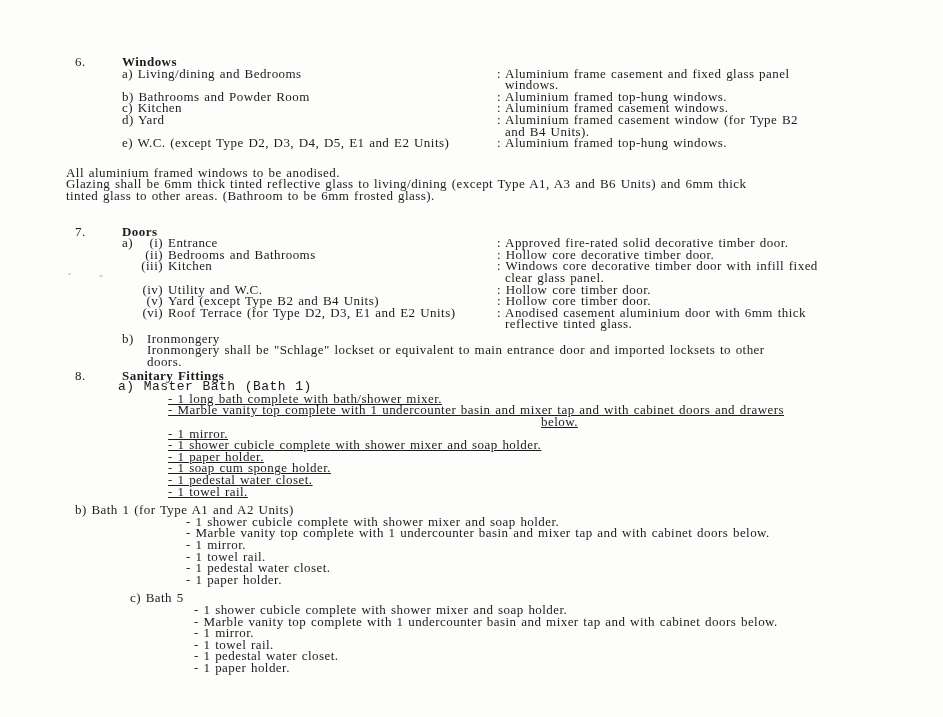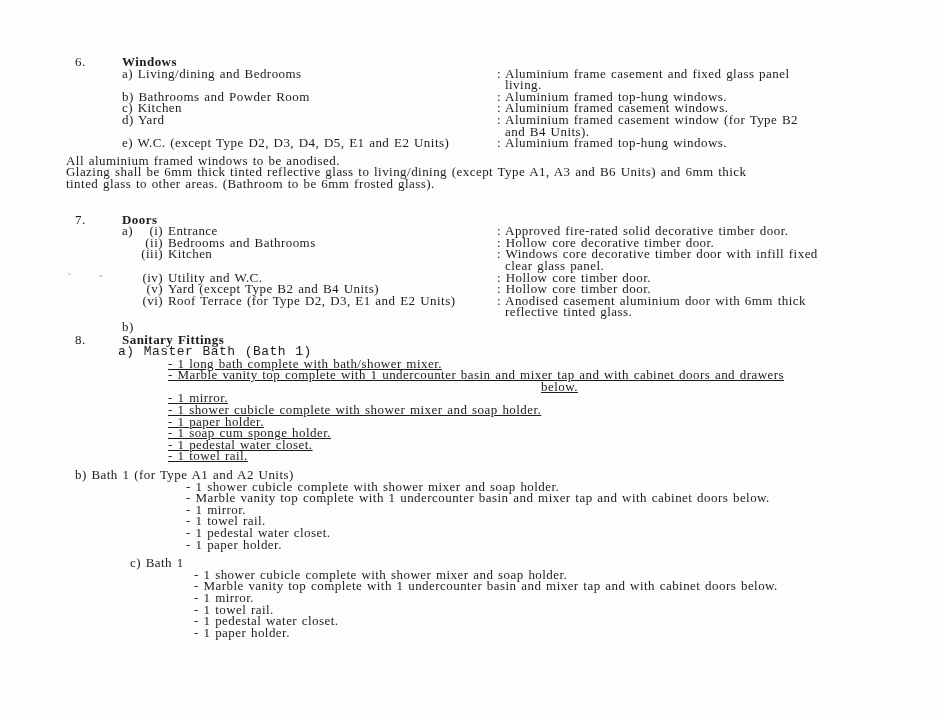--- a/index.html
+++ b/index.html
@@ -24,21 +24,21 @@
   
   .stable { margin-left:47px; }
   .srow { display:flex;font-family:Liberation Serif, serif; }
   .lbl { width:375px; flex:none; white-space:nowrap; }
   .dsc { flex:none; white-space:nowrap; }
   .dl + .dl { padding-left:8px; }
   .pre { display:inline-block; width:15px; }
   .rn  { display:inline-block; width:26px; text-align:right; }
   .nm  { padding-left:5px; }
 
-  .notes { margin-left:-9px; margin-top:6px; }
+  .notes { margin-left:-9px; margin-top:18px; }
   .note-line { white-space:nowrap; }
 
   .sec7 { margin-top:24px; }
   .iron { display:flex; margin-top:3px; margin-left:47px; }
   .iron-pre { width:25px; flex:none; }
   .iron-line { white-space:nowrap; }
 
   .sec8 { margin-top:2px; }
   .grp-label { white-space:nowrap; }
   .g0 .grp-label { margin-left:43px;font-family:Liberation Mono, monospace; }
@@ -65,21 +65,21 @@
     <div class="sec-head">
       <span class="sec-num">6.</span>
       <span class="sec-title">Windows</span>
     </div>
     <div class="stable">
 
       <div class="srow">
         <div class="lbl">a) Living/dining and Bedrooms</div>
         <div class="dsc">
           <div class="dl">: Aluminium frame casement and fixed glass panel</div>
-          <div class="dl">living.</div>
+          <div class="dl">windows.</div>
         </div>
       </div>
 
       <div class="srow">
         <div class="lbl">b) Bathrooms and Powder Room</div>
         <div class="dsc">
           <div class="dl">: Aluminium framed top-hung windows.</div>
         </div>
       </div>
 
@@ -174,20 +174,25 @@
         <div class="dsc">
           <div class="dl">: Anodised casement aluminium door with 6mm thick</div>
           <div class="dl">reflective tinted glass.</div>
         </div>
       </div>
 
     </div>
 
     <div class="iron">
       <span class="iron-pre">b)</span>
+      <div>
+        <div class="iron-line">Ironmongery</div>
+        <div class="iron-line">Ironmongery shall be "Schlage" lockset or equivalent to main entrance door and imported locksets to other</div>
+        <div class="iron-line">doors.</div>
+      </div>
     </div>
   </div>
 
   <div class="sec sec8">
     <div class="sec-head">
       <span class="sec-num">8.</span>
       <span class="sec-title">Sanitary Fittings</span>
     </div>
 
     <div class="grp g0">
@@ -239,21 +244,21 @@
         <div class="fitem">
             <div class="fl">- 1 pedestal water closet.</div>
           </div>
         <div class="fitem">
             <div class="fl">- 1 paper holder.</div>
           </div>
       </div>
     </div>
 
     <div class="grp g2">
-      <div class="grp-label">c) Bath 1</div>
+      <div class="grp-label">c) Bath 5</div>
       <div class="fitems">
         <div class="fitem">
             <div class="fl">- 1 shower cubicle complete with shower mixer and soap holder.</div>
           </div>
         <div class="fitem">
             <div class="fl">- Marble vanity top complete with 1 undercounter basin and mixer tap and with cabinet doors below.</div>
           </div>
         <div class="fitem">
             <div class="fl">- 1 mirror.</div>
           </div>

